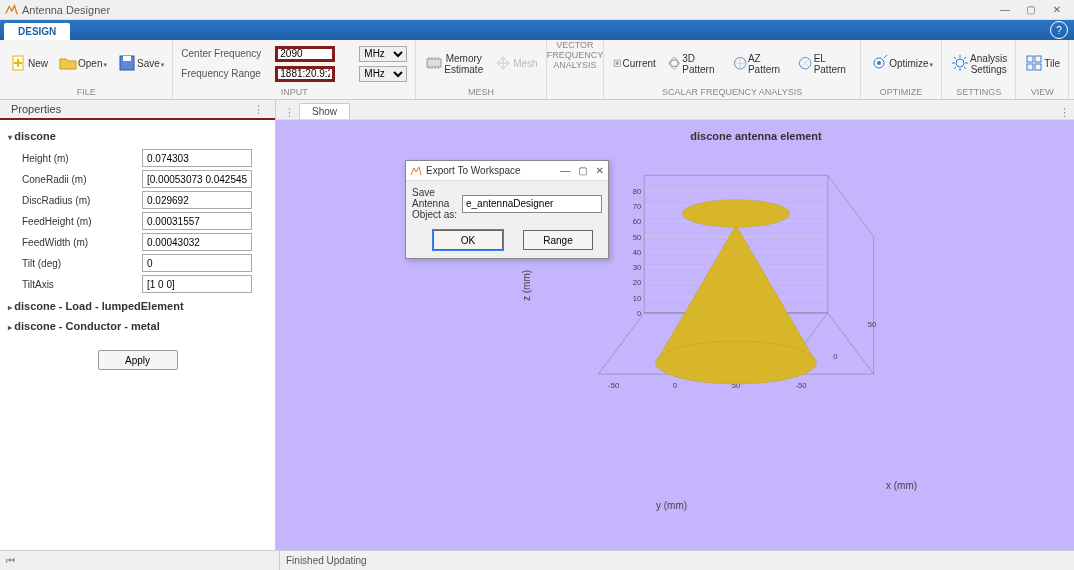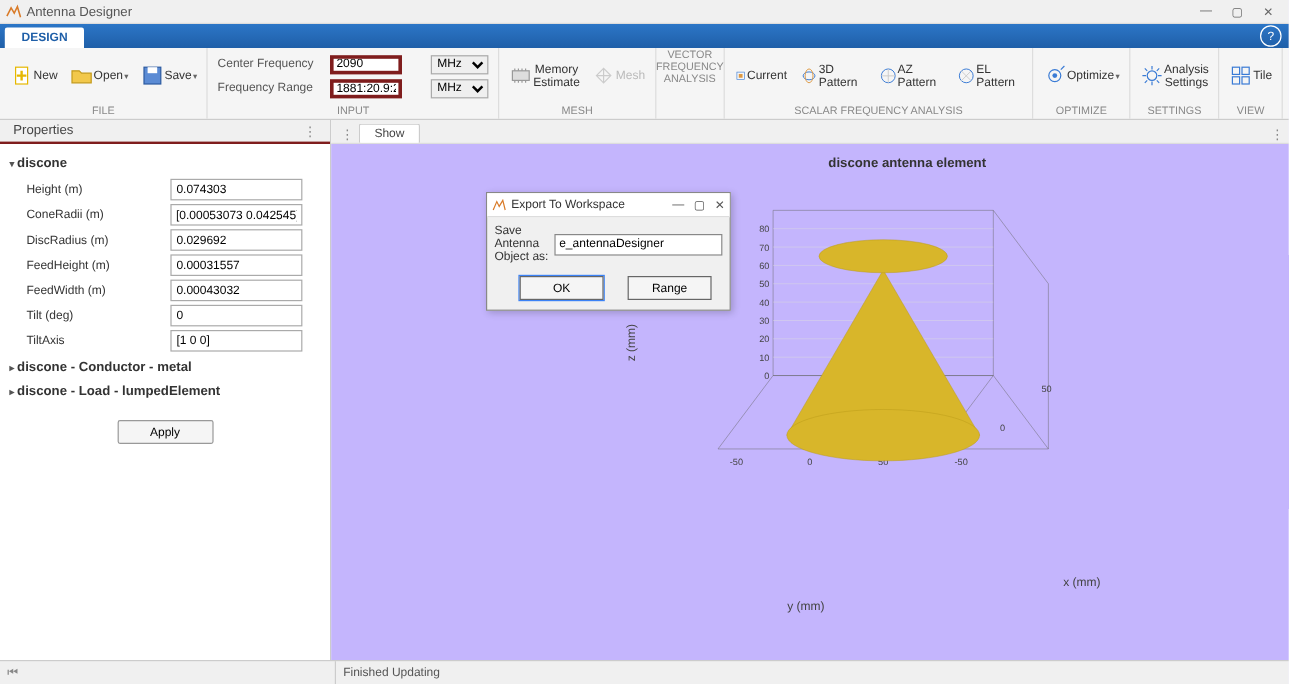--- a/index.html
+++ b/index.html
@@ -310,22 +310,22 @@
           <input value="0.00043032" style="">
         </div>
       <div class="proprow">
           <label>Tilt (deg)</label>
           <input value="0" style="">
         </div>
       <div class="proprow">
           <label>TiltAxis</label>
           <input value="[1 0 0]" style="">
         </div>
+      <div class="propsection collapsed">discone - Load - lumpedElement</div>
       <div class="propsection collapsed">discone - Conductor - metal</div>
-      <div class="propsection collapsed">discone - Load - lumpedElement</div>
       <button class="applybtn">Apply</button>
     </div>
   </div>
 
   <div class="viewpanel">
     <div class="viewtabs">
       <span class="more">⋮</span>
       <div class="vtab">Show</div>
       <div style="flex:1"></div>
       <span class="more">⋮</span>

